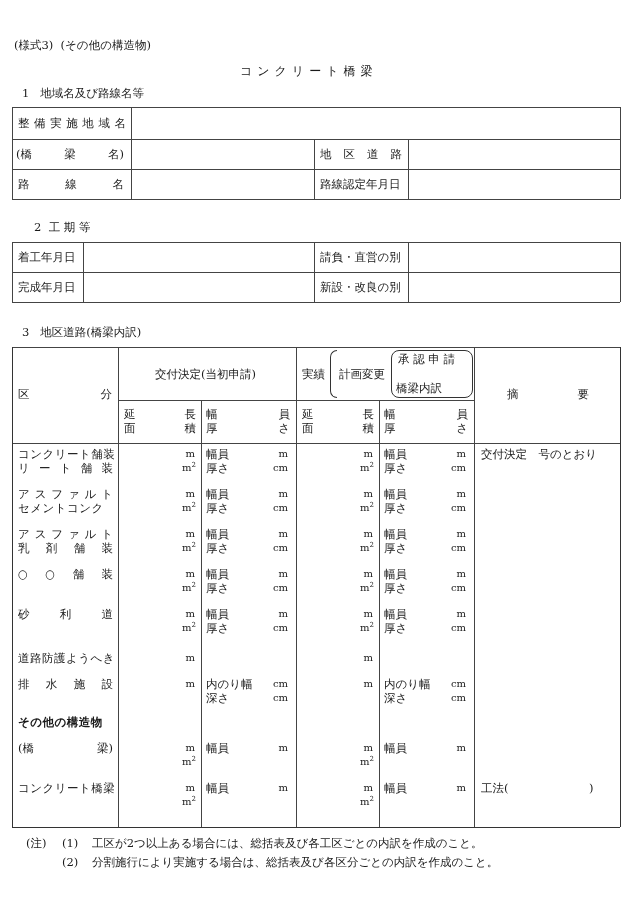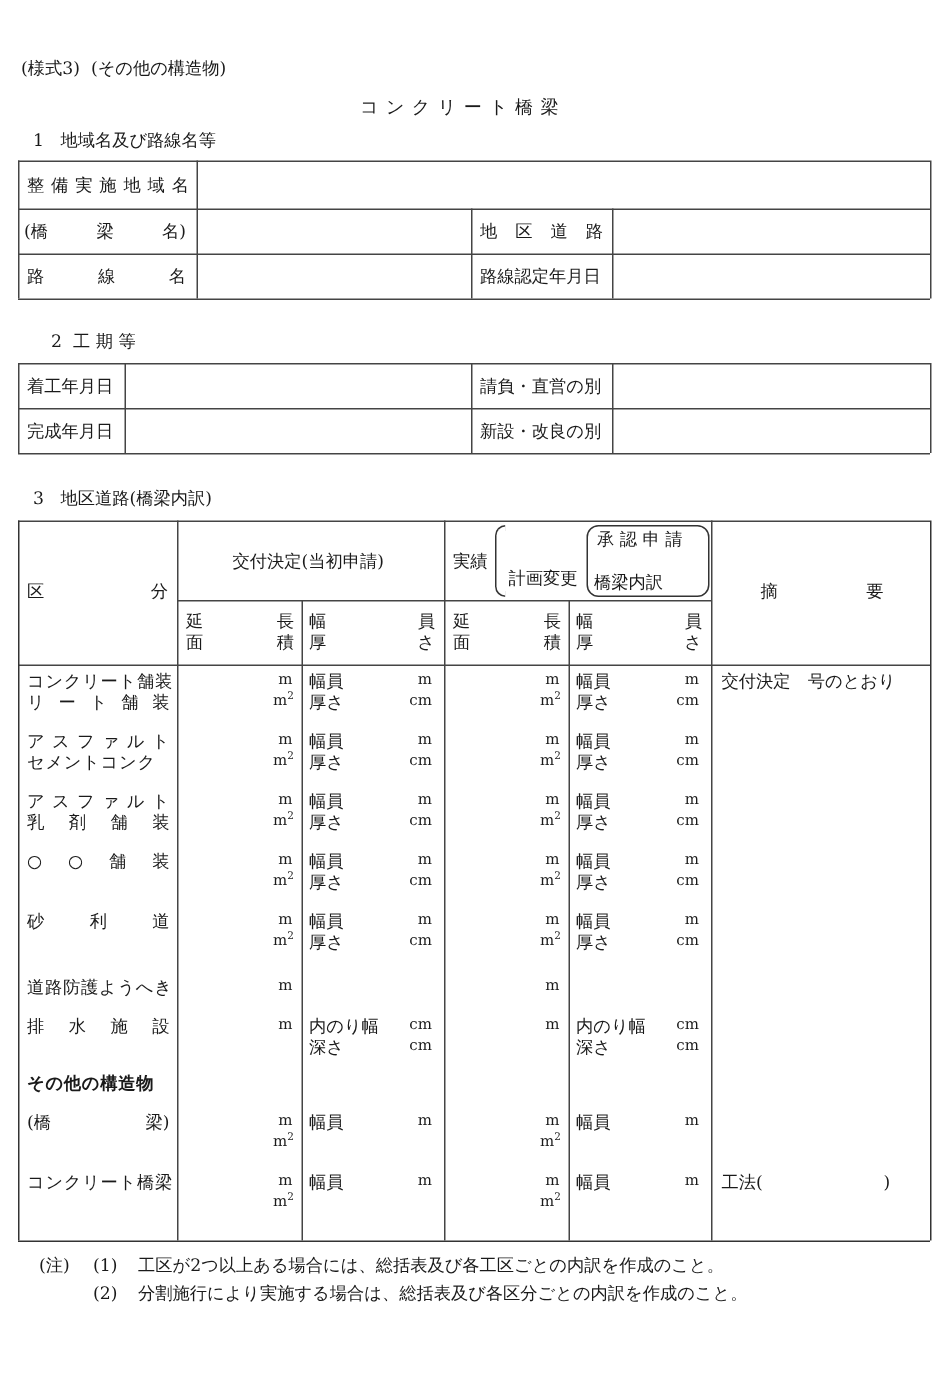--- a/index.html
+++ b/index.html
@@ -114,21 +114,21 @@
   <div class="line-v" style="left:474px;top:347px;height:480px;"></div>
   <div class="line-v thick-v" style="left:620px;top:347px;height:480px;"></div>
 
   <div class="abs spread" style="left:18px;top:387px;width:94px;">
     <span>区</span>
       <span>分</span>
   </div>
   <div class="abs t" style="left:155px;top:367px;">交付決定(当初申請)</div>
   <div class="abs t" style="left:302px;top:367px;">実績</div>
   <div class="bracket" style="left:330px;top:350px;width:6px;height:46px;border-right:none;border-radius:8px 0 0 8px;"></div>
-  <div class="abs t" style="left:339px;top:378px;text-align:right;">計画変更</div>
+  <div class="abs t" style="left:339px;top:367px;text-align:right;">計画変更</div>
   <div class="bracket" style="left:391px;top:350px;width:80px;height:46px;border-radius:8px;"></div>
   <div class="abs t" style="left:398px;top:352px;">承 認 申 請</div>
   <div class="abs t" style="left:396px;top:381px;">橋梁内訳</div>
   <div class="abs spread" style="left:507px;top:387px;width:82px;">
     <span>摘</span>
       <span>要</span>
   </div>
 
   <div class="abs" style="left:124px;top:407px;width:72px;line-height:14px;">
     <div class="spread">

